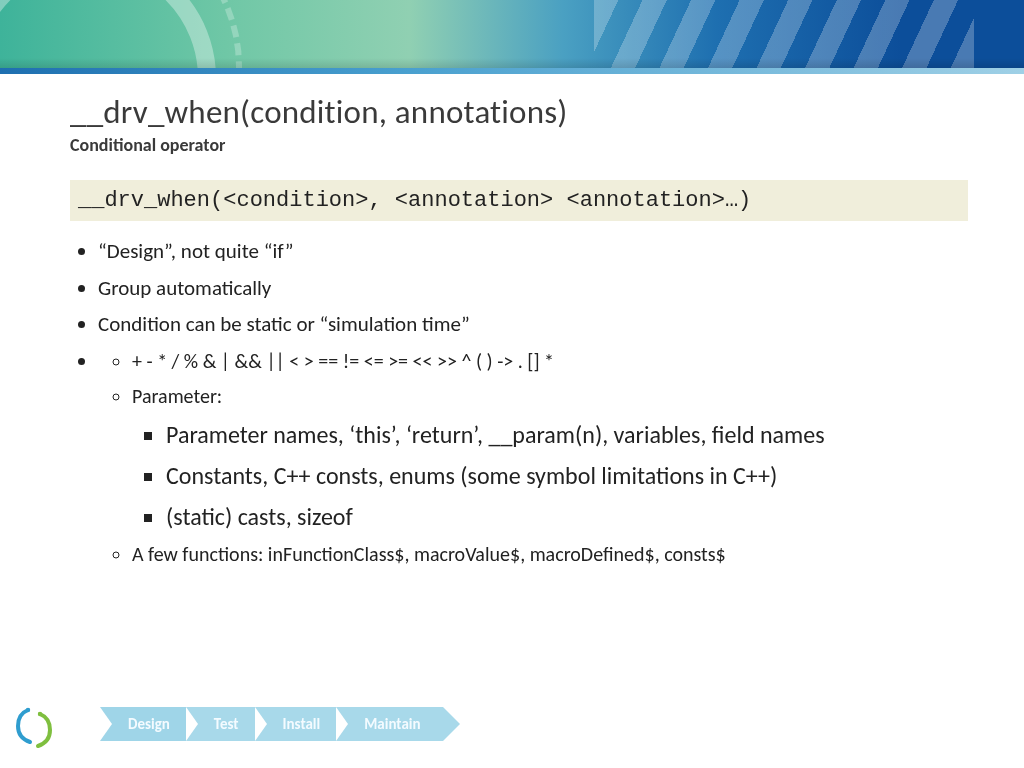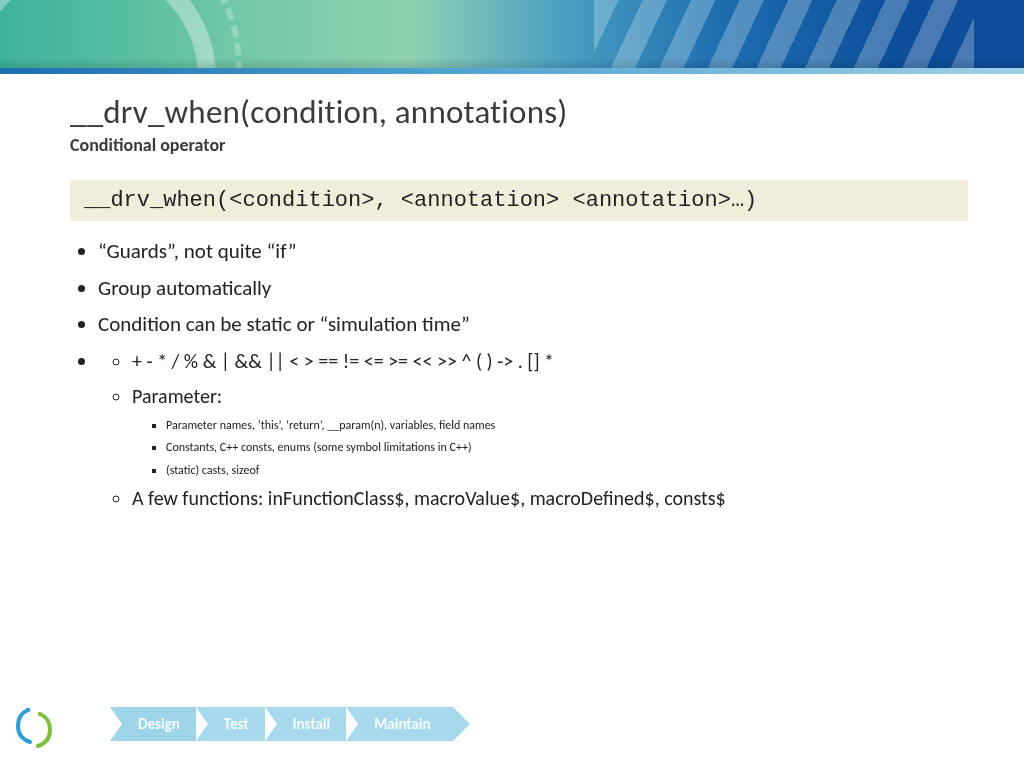--- a/index.html
+++ b/index.html
@@ -5,28 +5,28 @@
   html,body{margin:0;padding:0;width:1024px;height:768px;font-family:"Segoe UI","Calibri",sans-serif;color:#222;background:#fff;overflow:hidden}
   .banner{height:68px;width:100%;position:relative;background:linear-gradient(90deg,#3eb39a 0%,#6fc7a6 22%,#90d0b2 40%,#4aa0c2 55%,#1e6fb0 70%,#0c4e9a 88%,#0c4e9a 100%);overflow:hidden}
   .banner .deco1{position:absolute;left:-40px;top:-50px;width:220px;height:220px;border:18px solid rgba(255,255,255,.35);border-radius:50%}
   .banner .deco2{position:absolute;left:-70px;top:-90px;width:300px;height:300px;border:6px dashed rgba(255,255,255,.25);border-radius:50%}
   .banner .stripes{position:absolute;right:50px;top:0;bottom:0;width:380px;background:repeating-linear-gradient(115deg,rgba(255,255,255,.25) 0 22px,rgba(255,255,255,0) 22px 44px)}
   .banner::after{content:"";position:absolute;left:0;right:0;bottom:0;height:10px;background:linear-gradient(180deg,rgba(0,0,0,0),rgba(0,0,0,.12))}
   .bar{height:6px;background:linear-gradient(90deg,#1e6fb0,#49a0cf 40%,#9fd0e6)}
   .slide{padding:18px 56px 0 70px}
   h1{margin:0 0 2px 0;font-weight:400;font-size:33px;color:#3a3a3a;letter-spacing:.2px}
   h2{margin:0 0 24px 0;font-weight:700;font-size:18px;color:#3a3a3a}
-  .code{background:#f0eedb;font-family:"Consolas","Courier New",monospace;font-size:22px;padding:8px 14px;margin:6px 0 14px 0;color:#222}
+  .code{background:#f0eedb;font-family:"Consolas","Courier New",monospace;font-size:22px;padding:8px 8px;margin:6px 0 14px 0;color:#222}
   ul{margin:0;padding-left:28px}
   ul.top>li{font-size:21px;line-height:1.55;margin:4px 0}
   ul.sub{padding-left:34px}
   ul.sub>li{font-size:20px;line-height:1.55;margin:4px 0}
   ul.sub2{padding-left:34px}
-  ul.sub2>li{font-size:12px;line-height:1.55;margin:4px 0}
-  .lifecycle{position:absolute;left:110px;bottom:22px;height:44px;display:flex;align-items:center}
+  ul.sub2>li{font-size:24px;line-height:1.55;margin:4px 0}
+  .lifecycle{position:absolute;left:100px;bottom:22px;height:44px;display:flex;align-items:center}
   .arrow{position:relative;display:flex;align-items:center;height:34px;padding:0 22px 0 28px;margin-right:-6px;color:#fff;font-size:15px;font-weight:600}
   .arrow::before{content:"";position:absolute;left:0;top:0;border-top:17px solid transparent;border-bottom:17px solid transparent;border-left:12px solid #fff}
   .arrow::after{content:"";position:absolute;right:-17px;top:0;border-top:17px solid transparent;border-bottom:17px solid transparent;border-left:17px solid currentColor}
   .a1{background:#9fd5e8;color:#9fd5e8}
   .a2{background:#2f9dcf;color:#2f9dcf}
   .a3{background:#a8d9ea;color:#a8d9ea}
   .a4{background:#a8d9ea;color:#a8d9ea}
   .a5{background:#a8d9ea;color:#a8d9ea}
   .arrow span{color:#fff;position:relative;z-index:1}
   .a2 span{font-weight:700}
@@ -44,21 +44,21 @@
 </div>
 <div class="bar"></div>
 
 <div class="slide">
   <h1>__drv_when(condition, annotations)</h1>
   <h2>Conditional operator</h2>
 
   <div class="code">__drv_when(&lt;condition&gt;, &lt;annotation&gt; &lt;annotation&gt;…)</div>
 
   <ul class="top">
-    <li>“Guards”, not quite “if”</li>
+    <li>“Design”, not quite “if”</li>
     <li>Group automatically</li>
     <li>Condition can be static or “simulation time”</li>
     <li>
       <ul class="sub">
         <li>+ - * / % &amp; | &amp;&amp; || &lt; &gt; == != &lt;= &gt;= &lt;&lt; &gt;&gt; ^ ( ) -&gt; . [] *</li>
         <li>
           <span>Parameter:</span>
           <ul class="sub2">
             <li>Parameter names, ‘this’, ‘return’, __param(n), variables, field names</li>
             <li>Constants, C++ consts, enums (some symbol limitations in C++)</li>

